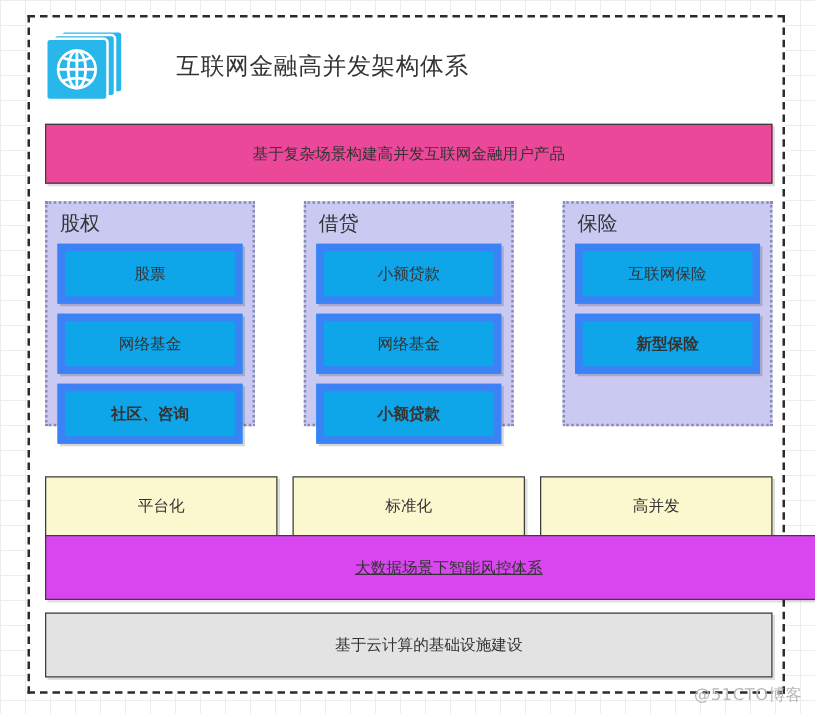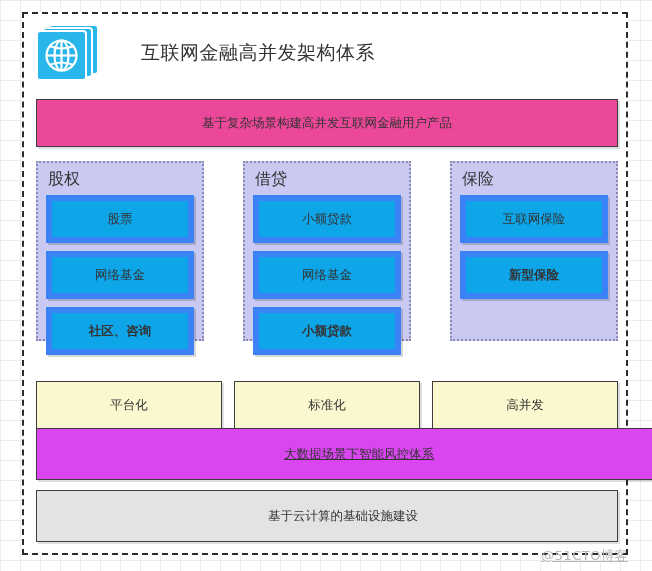--- a/index.html
+++ b/index.html
@@ -162,26 +162,25 @@
     justify-content: center;
     font-size: 12.5px;
     color: #333333;
     margin-bottom: 8px;
   }
   .group-item:last-child { margin-bottom: 0; font-weight: bold; }
 
   
   #watermark {
     position: absolute;
-    right: 24px;
+    right: 10px;
     bottom: 6px;
     font-size: 13px;
     color: #b7b7b7;
     letter-spacing: 0.5px;
-    text-decoration: underline;
   }
 </style>
 </head>
 <body>
 
 <div id="diagram-root">
 
   <div class="header">
     <div class="doc-icon">
       <div class="card c3"></div>

